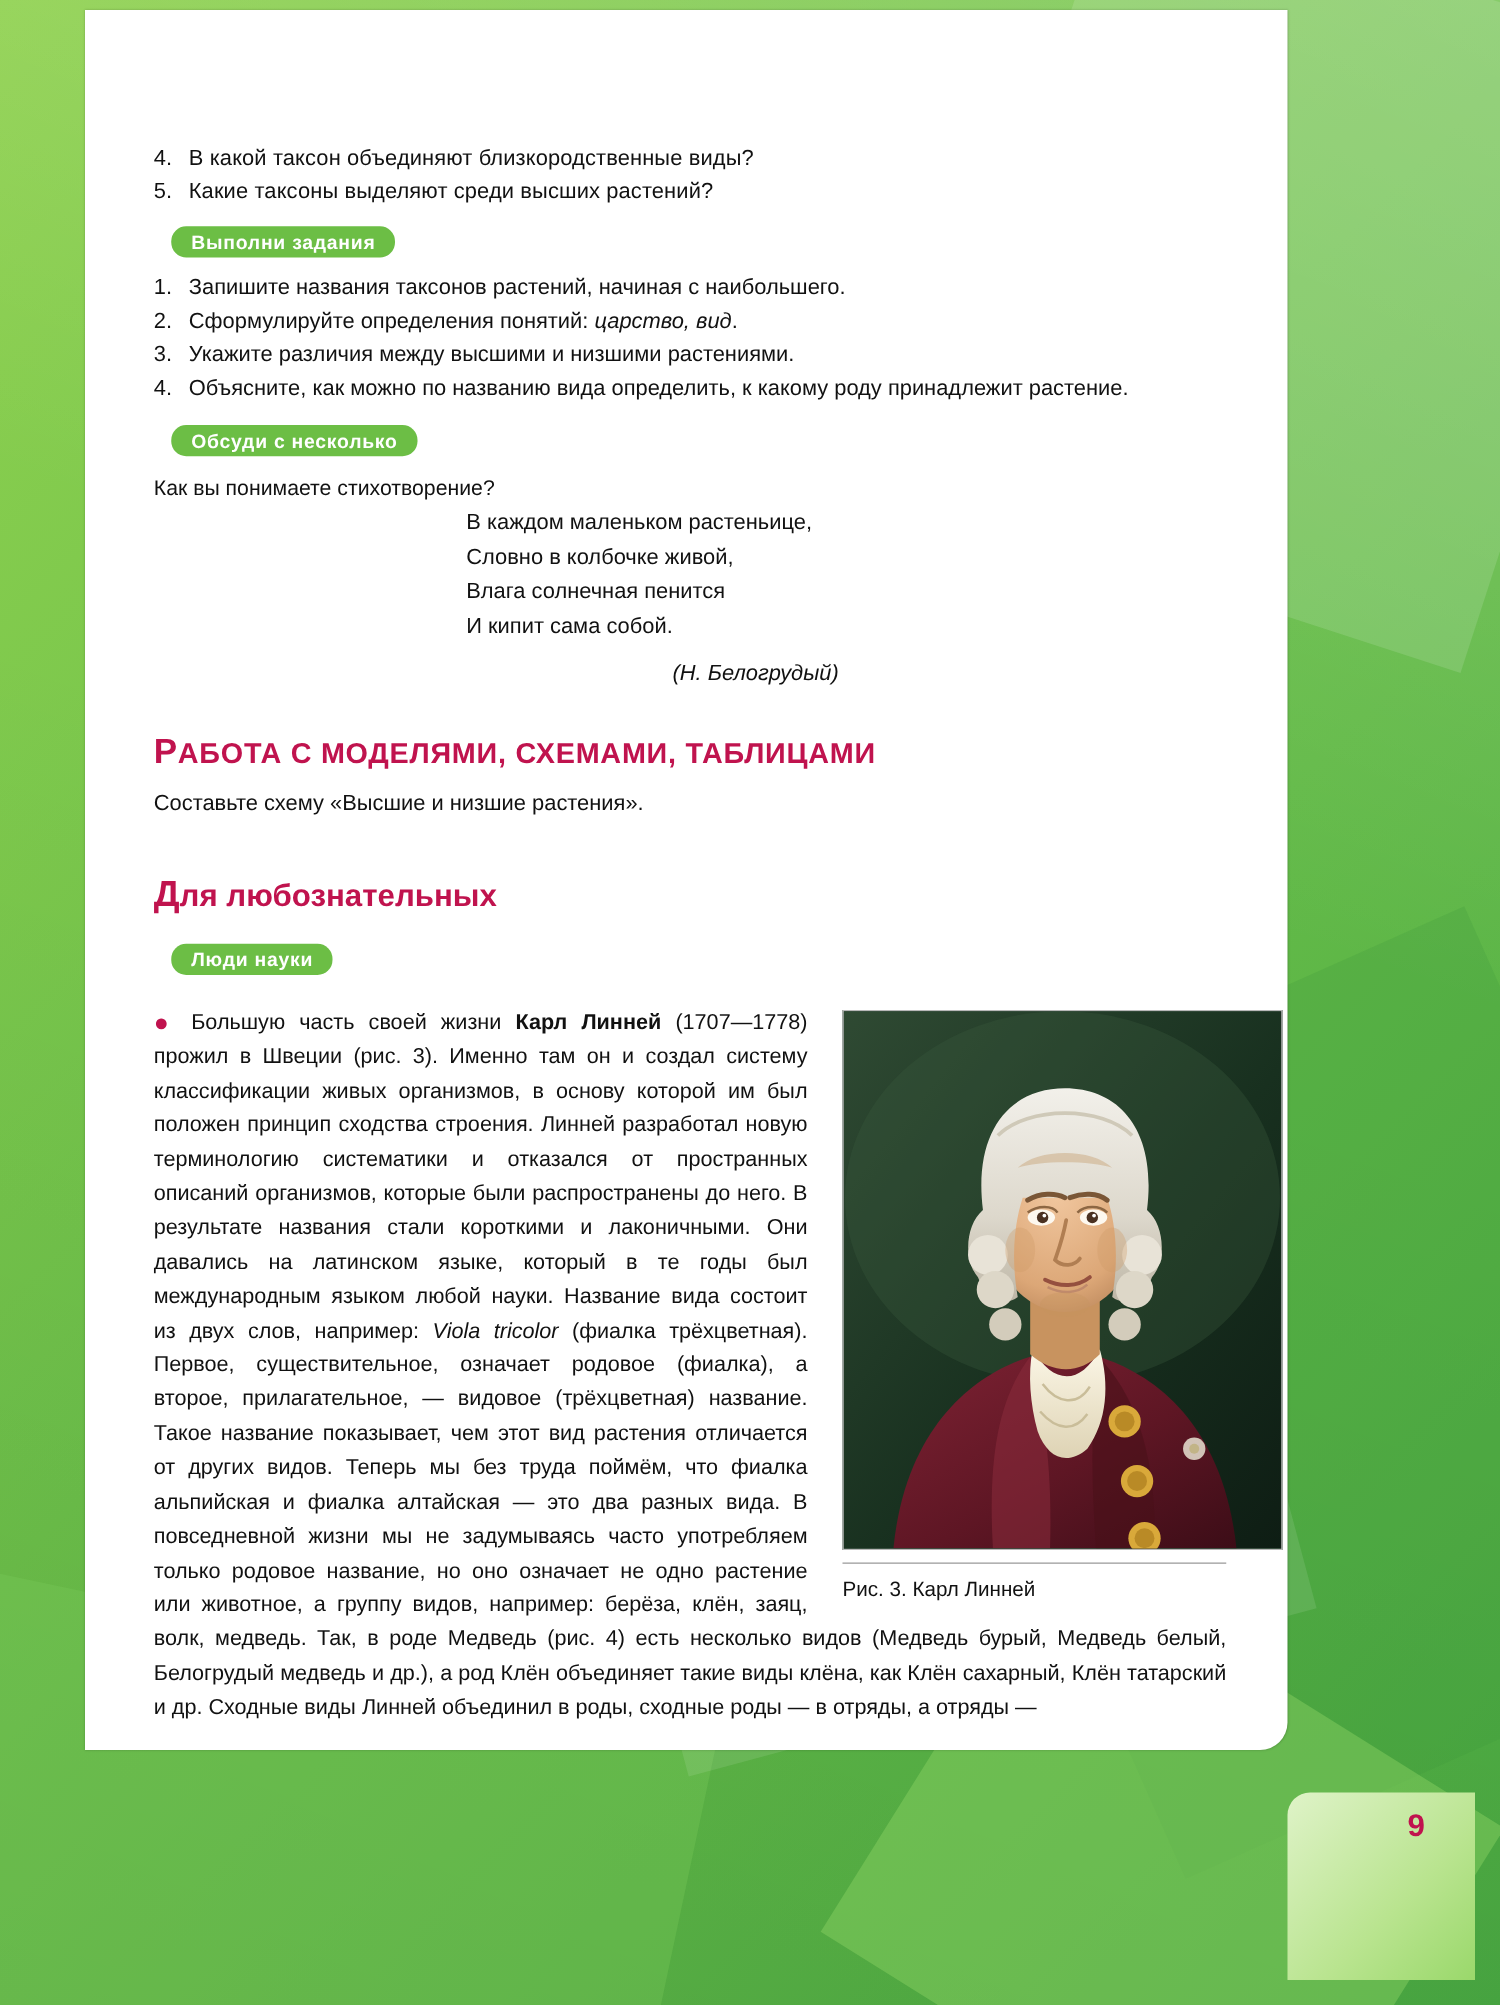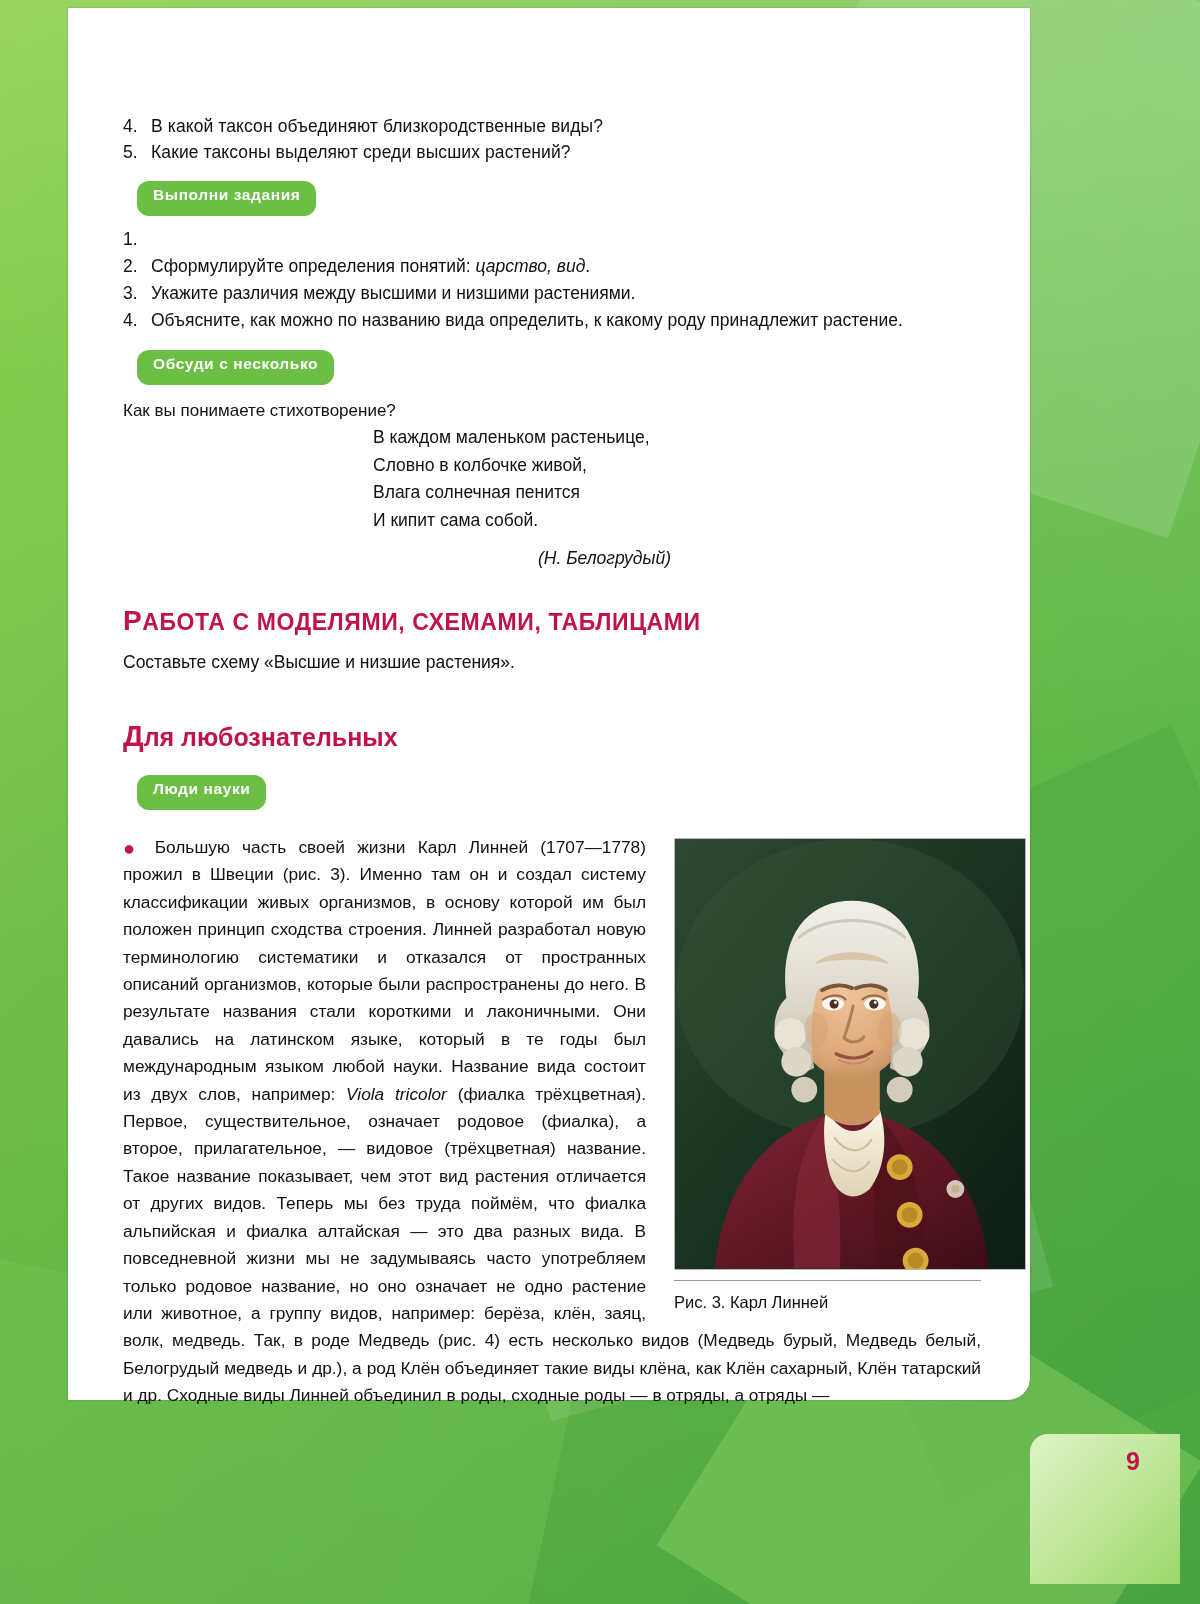--- a/index.html
+++ b/index.html
@@ -96,21 +96,21 @@
   }
   .qline .num { min-width: 20px; }
 
   .tag {
     display: inline-block;
     background: #6cbe45;
     color: #ffffff;
     font-weight: bold;
     font-size: 15.5px;
     letter-spacing: 0.6px;
-    padding: 5px 16px 12px 16px;
+    padding: 5px 16px 2px 16px;
     border-radius: 12px;
     margin: 16px 0 10px 14px;
   }
 
   .task {
     font-size: 17.5px;
     color: #111;
     line-height: 27px;
     display: flex;
     gap: 8px;
@@ -170,21 +170,21 @@
     line-height: 27.4px;
     color: #111;
     text-align: justify;
   }
   .bullet {
     color: #c0134e;
     font-size: 20px;
     line-height: 0;
     vertical-align: middle;
   }
-  .article b { font-weight: normal; }
+  .article b { font-weight: bold; }
   .article i { font-style: italic; }
 
   .figure {
     float: right;
     width: 307px;
     margin: 4px 0 6px 28px;
   }
   .portrait-frame {
     width: 352px;
     height: 432px;
@@ -256,20 +256,21 @@
           <span class="num">5.</span>
           <span>Какие таксоны выделяют среди высших растений?</span>
         </div>
       </div>
 
       
       <div class="tag">Выполни задания</div>
       <div>
         <div class="task">
           <span class="num">1.</span>
+          <span>Запишите названия таксонов растений, начиная с наибольшего.</span>
         </div>
         <div class="task">
           <span class="num">2.</span>
           <span><span>Сформулируйте определения понятий: </span><i>царство, вид</i><span>.</span></span>
         </div>
         <div class="task">
           <span class="num">3.</span>
           <span>Укажите различия между высшими и низшими растениями.</span>
         </div>
         <div class="task">

